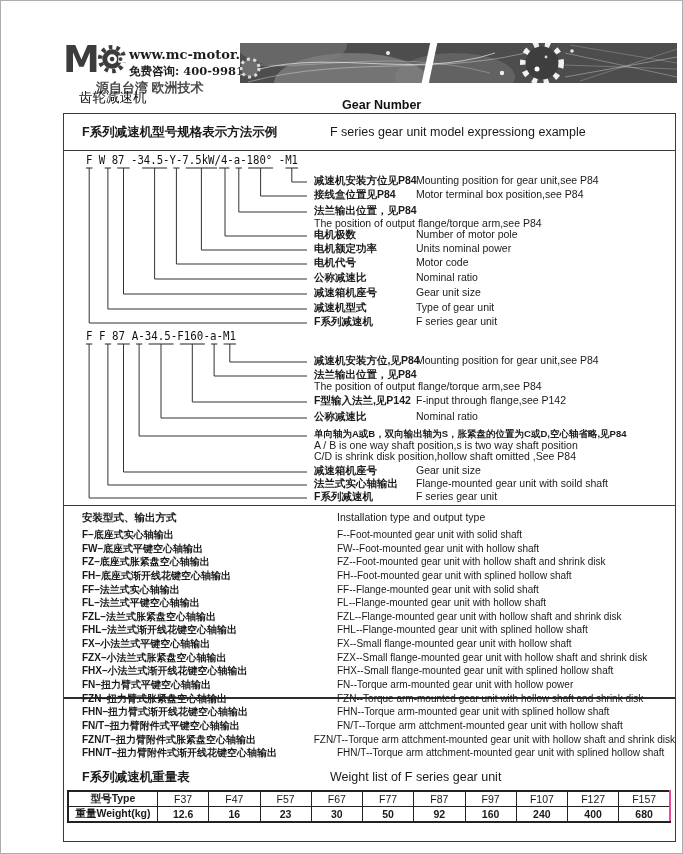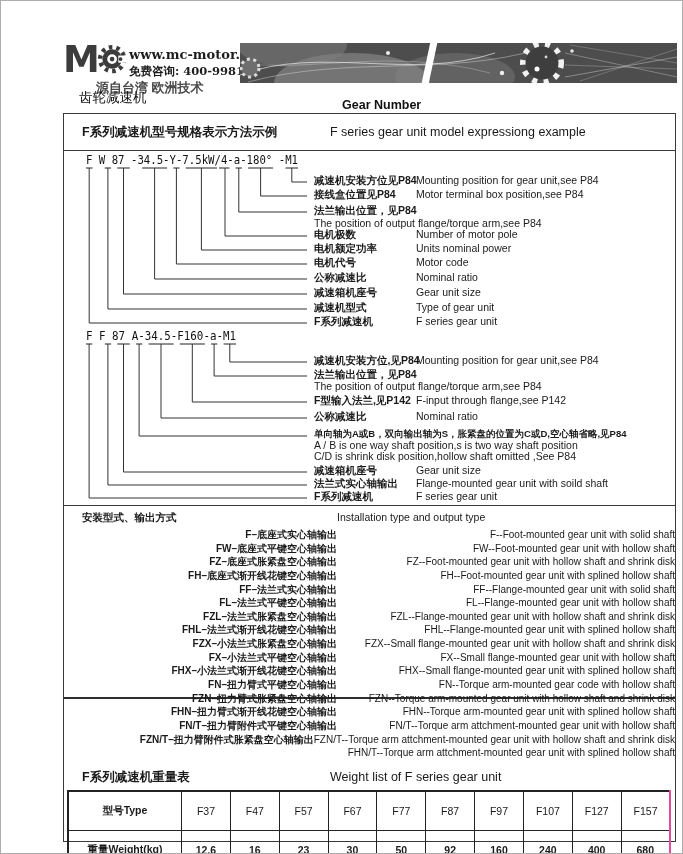--- a/index.html
+++ b/index.html
@@ -37,31 +37,31 @@
   .dlab.cn{left:250px;font-weight:bold;}
   .dlab.en{left:352px;}
   .dlab.enw{left:250px;}
   .dlab.small{font-size:9.5px;}
 
   
   #install{position:absolute;left:0;top:391px;width:611px;height:194px;border-bottom:2px solid #2e2e2e;
            padding:0;box-sizing:border-box;}
   .inst-head{display:flex;margin:6px 0 3px 18px;font-size:10.5px;}
   .inst-head .cn{width:255px;font-weight:bold;}
-  .inst-rows{margin-left:18px;text-align:right;}
+  .inst-rows{margin-left:18px;}
   .inst-row{display:flex;height:13.65px;font-size:10px;line-height:13.65px;}
   .inst-row .cn{width:255px;font-weight:bold;white-space:nowrap;}
   .inst-row .en{flex:1;white-space:nowrap;}
 
   
   #weight{position:absolute;left:0;top:650px;width:611px;height:77px;}
   .w-cn{position:absolute;left:18px;top:5px;font-size:12.5px;font-weight:bold;}
   .w-en{position:absolute;left:266px;top:6px;font-size:12.5px;}
   #wtable{position:absolute;left:3px;top:26px;width:604px;border-collapse:collapse;table-layout:fixed;}
-  #wtable td{border:1px solid #222;text-align:center;font-size:10.5px;height:14px;padding:12px;}
+  #wtable td{border:1px solid #222;text-align:center;font-size:10.5px;height:14px;padding:0;}
   #wtable tr:first-child td{border-top:2px solid #222;}
   #wtable tr:last-child td{border-bottom:2px solid #222;}
   #wtable td:first-child{border-left:2px solid #222;width:88px;font-weight:bold;}
   #wtable td:last-child{border-right:2px solid #ec4899;}
   #wtable .val{font-weight:bold;}
 </style>
 </head>
 <body>
 
 <div id="page">
@@ -253,37 +253,37 @@
             <span class="cn">FZL–法兰式胀紧盘空心轴输出</span>
             <span class="en">FZL--Flange-mounted gear unit with hollow shaft and shrink disk</span>
           </div>
 
           <div class="inst-row">
             <span class="cn">FHL–法兰式渐开线花键空心轴输出</span>
             <span class="en">FHL--Flange-mounted gear unit with splined hollow shaft</span>
           </div>
 
           <div class="inst-row">
+            <span class="cn">FX–小法兰式平键空心轴输出</span>
+            <span class="en">FX--Small flange-mounted gear unit with hollow shaft</span>
+          </div>
+
+          <div class="inst-row">
             <span class="cn">FZX–小法兰式胀紧盘空心轴输出</span>
             <span class="en">FZX--Small flange-mounted gear unit with hollow shaft and shrink disk</span>
           </div>
 
           <div class="inst-row">
-            <span class="cn">FX–小法兰式平键空心轴输出</span>
-            <span class="en">FX--Small flange-mounted gear unit with hollow shaft</span>
-          </div>
-
-          <div class="inst-row">
             <span class="cn">FHX–小法兰式渐开线花键空心轴输出</span>
             <span class="en">FHX--Small flange-mounted gear unit with splined hollow shaft</span>
           </div>
 
           <div class="inst-row">
             <span class="cn">FN–扭力臂式平键空心轴输出</span>
-            <span class="en">FN--Torque arm-mounted gear code with hollow shaft</span>
+            <span class="en">FN--Torque arm-mounted gear unit with hollow power</span>
           </div>
 
           <div class="inst-row">
             <span class="cn">FZN–扭力臂式胀紧盘空心轴输出</span>
             <span class="en">FZN--Torque arm-mounted gear unit with hollow shaft and shrink disk</span>
           </div>
 
           <div class="inst-row">
             <span class="cn">FHN–扭力臂式渐开线花键空心轴输出</span>
             <span class="en">FHN--Torque arm-mounted gear unit with splined hollow shaft</span>
@@ -293,20 +293,21 @@
             <span class="cn">FN/T–扭力臂附件式平键空心轴输出</span>
             <span class="en">FN/T--Torque arm attchment-mounted gear unit with hollow shaft</span>
           </div>
 
           <div class="inst-row">
             <span class="cn">FZN/T–扭力臂附件式胀紧盘空心轴输出</span>
             <span class="en">FZN/T--Torque arm attchment-mounted gear unit with hollow shaft and shrink disk</span>
           </div>
 
           <div class="inst-row">
+            <span class="cn">FHN/T–扭力臂附件式渐开线花键空心轴输出</span>
             <span class="en">FHN/T--Torque arm attchment-mounted gear unit with splined hollow shaft</span>
           </div>
         </div>
     </div>
 
     <div id="weight">
       <span class="w-cn">F系列减速机重量表</span>
       <span class="w-en">Weight list of F series gear unit</span>
       <table id="wtable">
         <tbody>

